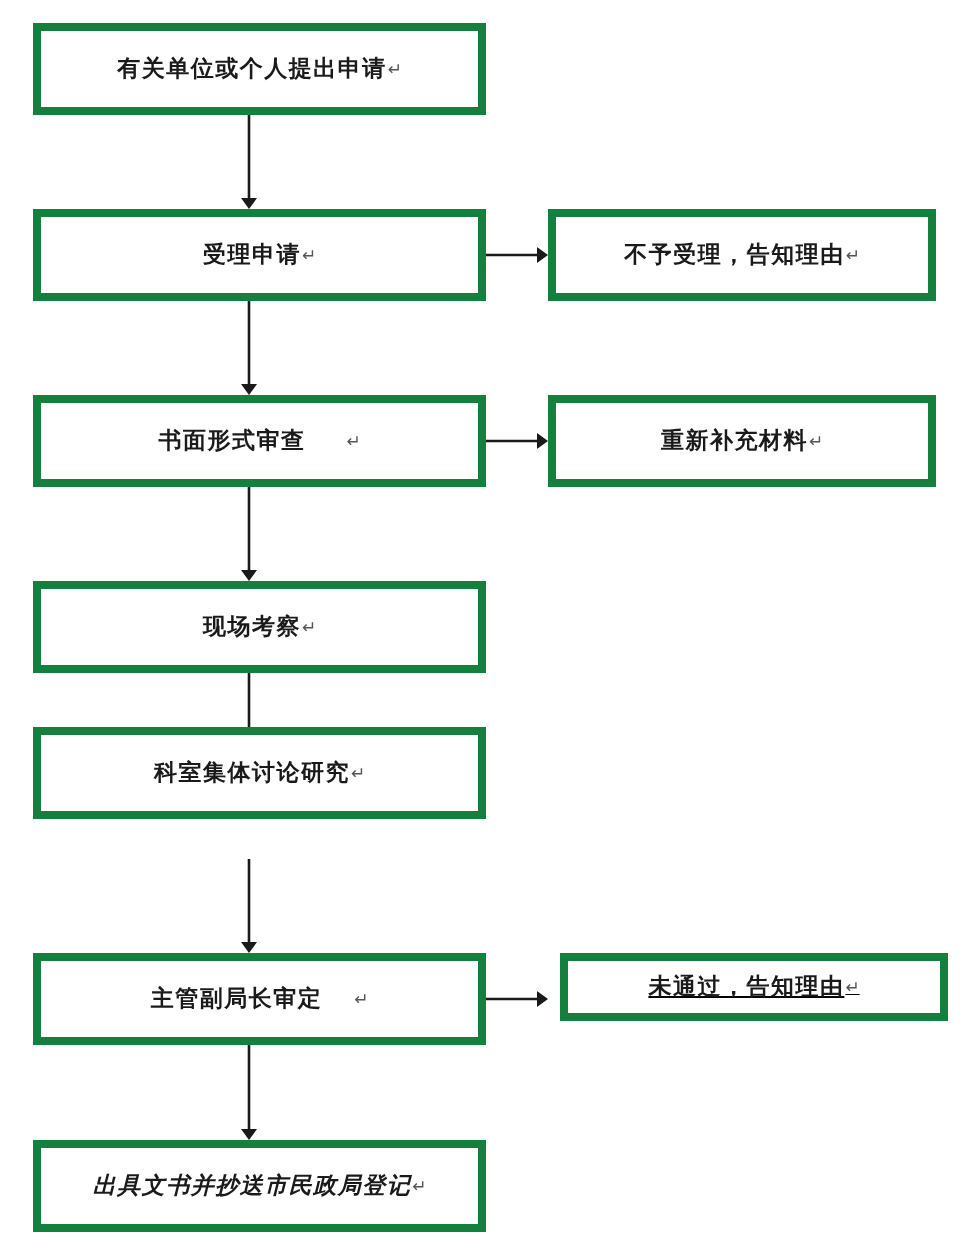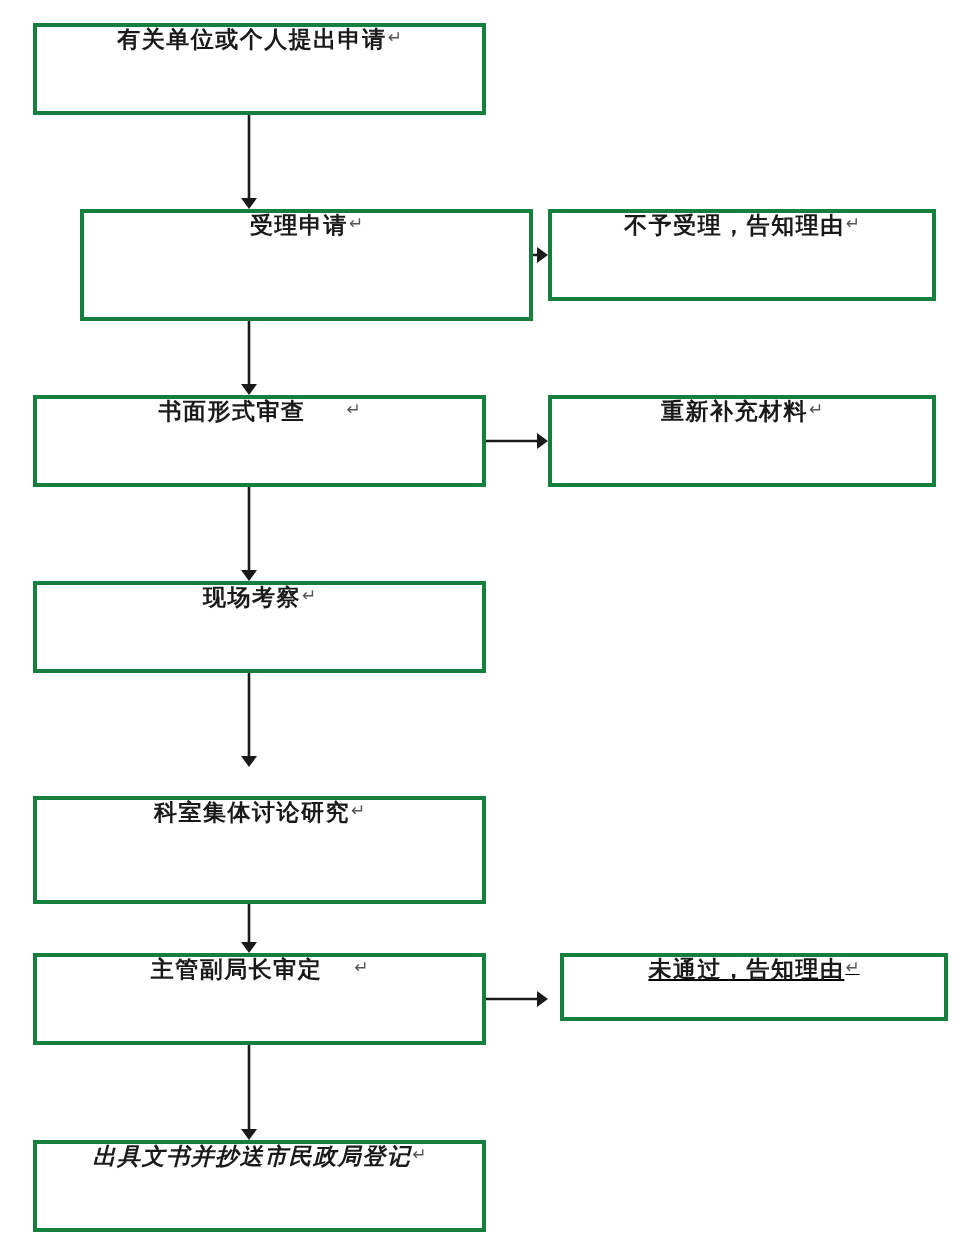--- a/index.html
+++ b/index.html
@@ -15,22 +15,23 @@
     position: relative;
     width: 966px;
     height: 1256px;
     background: #ffffff;
     overflow: hidden;
   }
   .node {
     position: absolute;
     box-sizing: border-box;
     background: #ffffff;
-    border: 4px solid #15803d;
+    border: 8px solid #15803d;
     display: flex;
+    align-items: center;
     justify-content: center;
     text-align: center;
   }
   .node-label {
     font-family: "DejaVu Sans", "Liberation Sans", sans-serif;
     font-size: 23px;
     font-weight: 700;
     color: #1a1a1a;
     letter-spacing: 1.5px;
     line-height: 1.1;
@@ -93,41 +94,41 @@
       <polygon points="51,12 51,28 62,20"></polygon>
     </svg>
     <svg class="conn" width="40" height="95" viewBox="0 0 40 95" style="left: 229px; top: 1045px;">
       <line x1="20" y1="0" x2="20" y2="85"></line>
       <polygon points="12,84 28,84 20,95"></polygon>
     </svg>
     <div class="node" style="left: 33px; top: 23px; width: 453px; height: 92px;">
       <div class="node-label">有关单位或个人提出申请</div>
       <span class="pilcrow">↵</span>
     </div>
-    <div class="node" style="left: 33px; top: 209px; width: 453px; height: 112px; margin-left: 47px;">
+    <div class="node" style="left: 33px; top: 209px; width: 453px; height: 92px;">
       <div class="node-label">受理申请</div>
       <span class="pilcrow">↵</span>
     </div>
     <div class="node" style="left: 548px; top: 209px; width: 388px; height: 92px;">
       <div class="node-label">不予受理，告知理由</div>
       <span class="pilcrow">↵</span>
     </div>
     <div class="node" style="left: 33px; top: 395px; width: 453px; height: 92px; gap: 40px;">
       <div class="node-label">书面形式审查</div>
       <span class="pilcrow">↵</span>
     </div>
     <div class="node" style="left: 548px; top: 395px; width: 388px; height: 92px;">
       <div class="node-label">重新补充材料</div>
       <span class="pilcrow">↵</span>
     </div>
     <div class="node" style="left: 33px; top: 581px; width: 453px; height: 92px;">
       <div class="node-label">现场考察</div>
       <span class="pilcrow">↵</span>
     </div>
-    <div class="node" style="left: 33px; top: 796px; width: 453px; height: 108px;">
+    <div class="node" style="left: 33px; top: 727px; width: 453px; height: 92px;">
       <div class="node-label">科室集体讨论研究</div>
       <span class="pilcrow">↵</span>
     </div>
     <div class="node" style="left: 33px; top: 953px; width: 453px; height: 92px; gap: 31px;">
       <div class="node-label">主管副局长审定</div>
       <span class="pilcrow">↵</span>
     </div>
     <div class="node" style="left: 560px; top: 953px; width: 388px; height: 68px; text-decoration: underline;">
       <div class="node-label">未通过，告知理由</div>
       <span class="pilcrow">↵</span>

